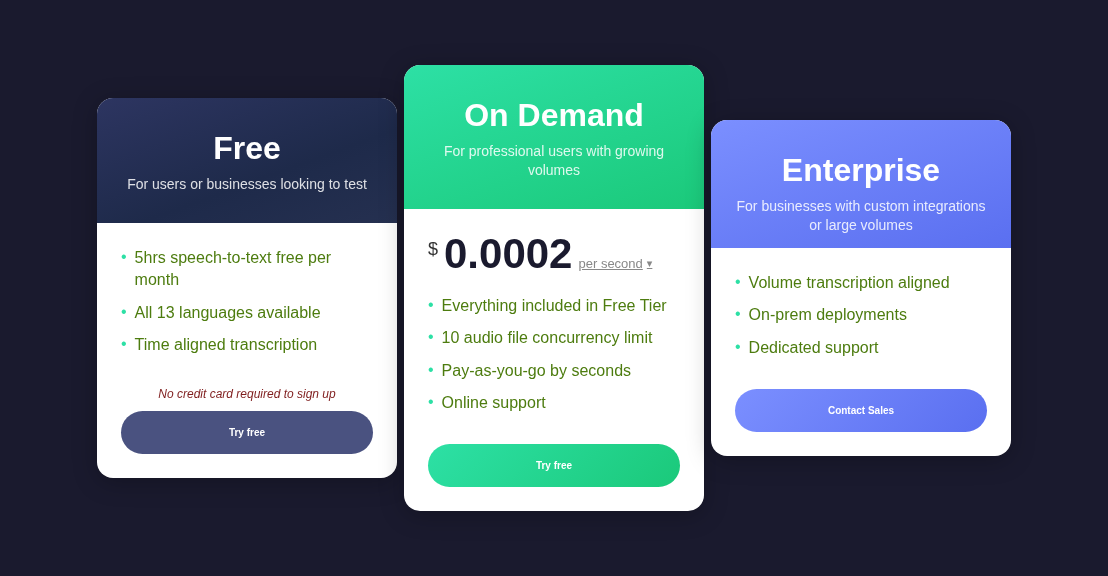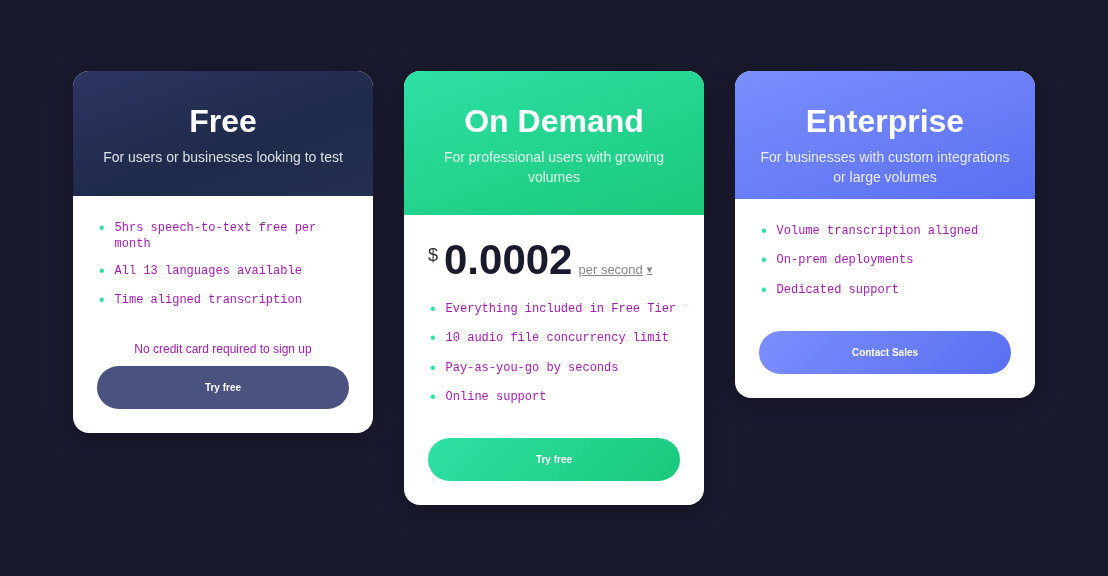--- a/index.html
+++ b/index.html
@@ -9,23 +9,23 @@
       display: flex;
       align-items: center;
       justify-content: center;
       min-height: 576px;
       width: 1108px;
       font-family: -apple-system, BlinkMacSystemFont, 'Segoe UI', sans-serif;
     }
 
     .pricing-container {
       display: flex;
-      gap: 31px;
+      gap: 7px;
       padding: 20px 40px;
-      align-items: flex-start;
+      align-items: center;
     }
 
     .card {
       border-radius: 16px;
       width: 300px;
       display: flex;
       flex-direction: column;
       overflow: hidden;
       box-shadow: 0 4px 24px rgba(0,0,0,0.25);
     }
@@ -85,25 +85,24 @@
 
     .features-list {
       list-style: none;
       flex: 1;
     }
 
     .features-list li {
       display: flex;
       align-items: flex-start;
       gap: 8px;
-      font-size: 12px;
-      color: #a21caf;
+      font-size: 16px;
+      color: #4d7c0f;
       margin-bottom: 10px;
       line-height: 1.4;
-      font-family: Liberation Mono, monospace;
     }
 
     .features-list li::before {
       content: '•';
       color: #2de0a5;
       font-size: 16px;
       line-height: 1.2;
       flex-shrink: 0;
     }
 
@@ -145,22 +144,23 @@
     .card-footer {
       padding: 0 24px 24px;
       display: flex;
       flex-direction: column;
       align-items: center;
       gap: 10px;
     }
 
     .no-cc-text {
       font-size: 12px;
-      color: #a21caf;
-      text-align: center;
+      color: #7f1d1d;
+      text-align: center;
+      font-style: italic;
     }
 
     .btn {
       width: 100%;
       padding: 16px;
       border-radius: 50px;
       border: none;
       cursor: pointer;
       font-size: 10px;
       font-weight: 600;

